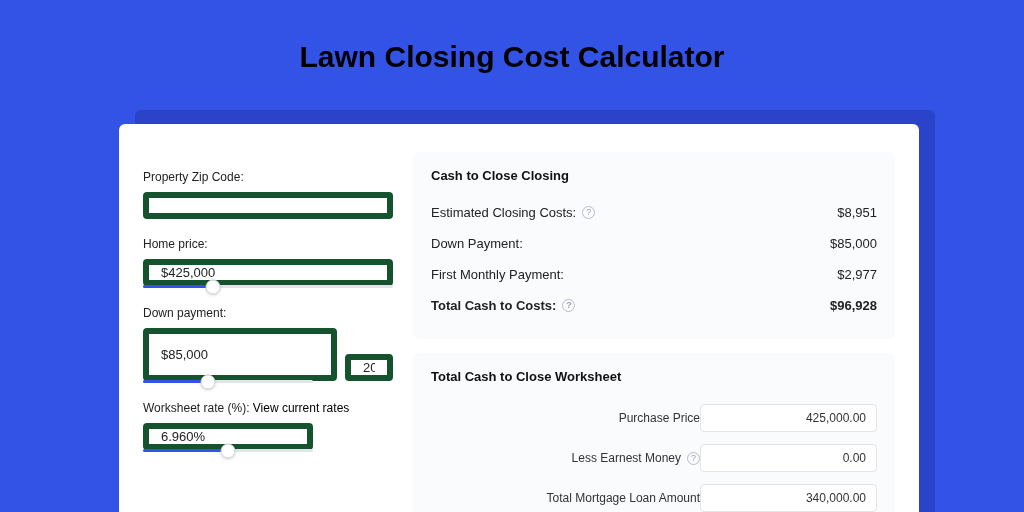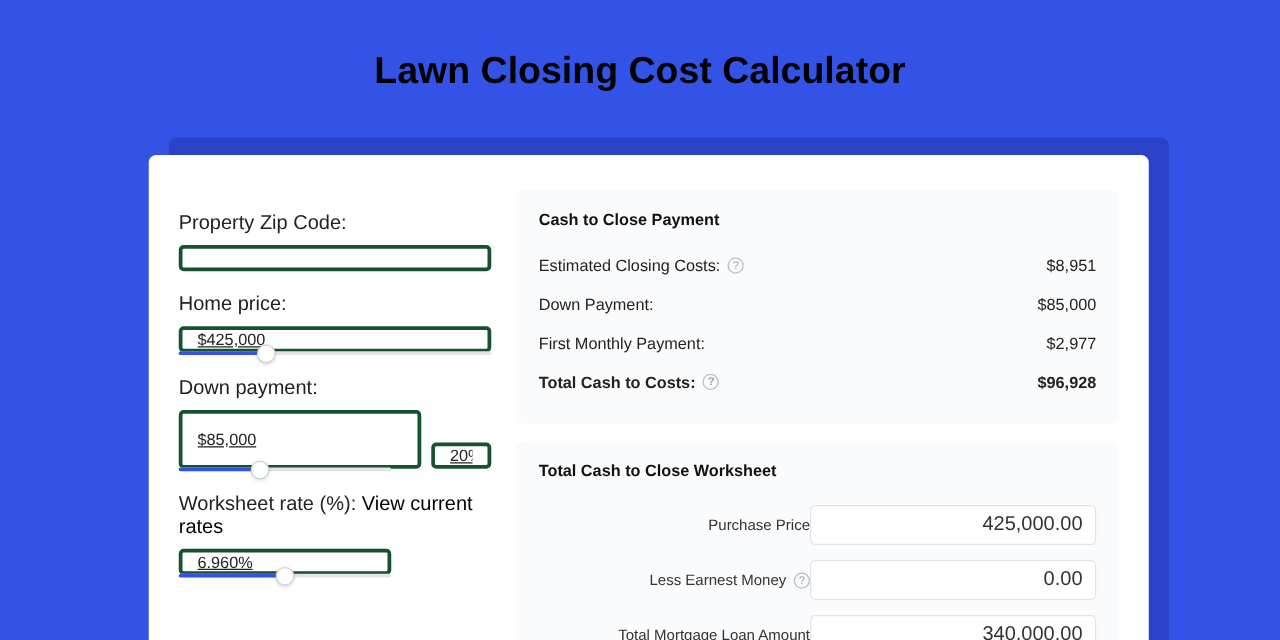--- a/index.html
+++ b/index.html
@@ -46,39 +46,38 @@
     width: 250px;
     flex-shrink: 0;
     padding-top: 18px;
   }
   .right-col {
     flex: 1;
   }
 
   .field { margin-bottom: 18px; }
   .field-label {
-    font-size: 16px;
+    font-size: 12px;
     color: #222;
     margin-bottom: 8px;
     display: block;
   }
   .field-label .link {
     color: #000000;
     cursor: pointer;
   }
 
   .text-input {
     width: 100%;
-    border: 3px solid #14532d;
+    border: 6px solid #14532d;
     border-radius: 4px;
     padding: 0 12px;
     font-size: 13px;
     color: #222;
     background: #fff;
-    text-decoration: underline;
   }
   .dual {
     display: flex;
     gap: 8px;
   }
   .dual .text-input:first-child { flex: 1; }
   .dual .text-input:last-child { width: 48px; text-align: center; margin-top: 26px; }
 
   .slider-track {
     position: relative;
@@ -149,21 +148,21 @@
     font-size: 12px;
     color: #333;
   }
   .ws-label { display: flex; align-items: center; gap: 6px; }
   .ws-value {
     border: 1px solid #e2e4ea;
     border-radius: 4px;
     padding: 6px 10px;
     min-width: 100px;
     text-align: right;
-    font-size: 16px;
+    font-size: 12px;
     color: #333;
     background: #fff;
   }
 
   .slider-wrap-narrow { width: 170px; }
 </style>
 </head>
 <body>
 
 <h1 class="page-title">Lawn Closing Cost Calculator</h1>
@@ -212,21 +211,21 @@
             <div class="slider-thumb" style="left:50%"></div>
           </div>
         </div>
       </div>
 
     </div>
 
     <div class="right-col">
 
       <div class="panel">
-        <div class="panel-heading">Cash to Close Payment</div>
+        <div class="panel-heading">Cash to Close Closing</div>
 
         <div class="summary-row">
           <span class="summary-label">
             <span>Estimated Closing Costs:</span>
             <span class="help-icon">?</span>
           </span>
           <span>$8,951</span>
         </div>
 
         <div class="summary-row">

